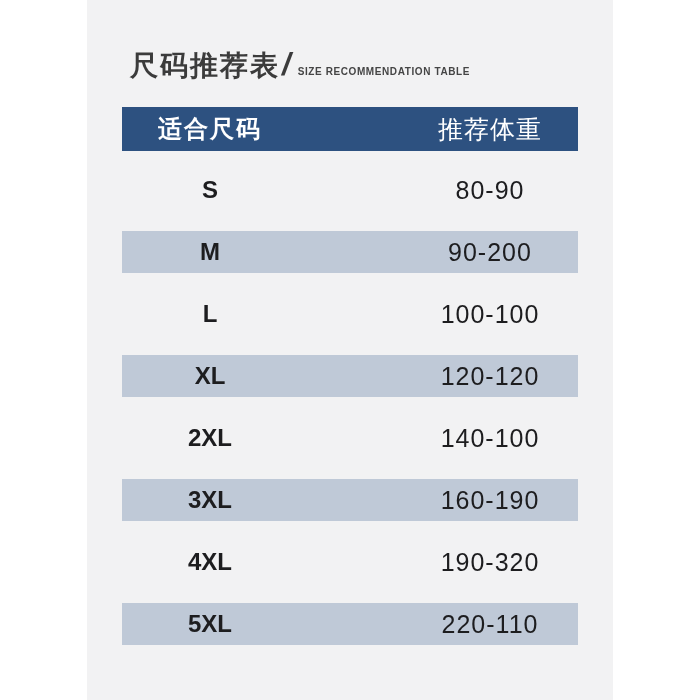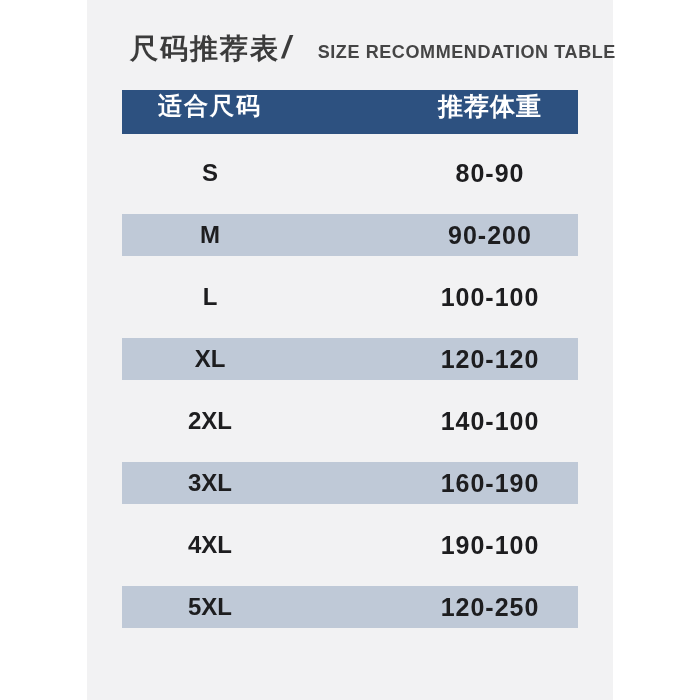--- a/index.html
+++ b/index.html
@@ -16,58 +16,57 @@
     overflow: hidden;
   }
   .canvas {
     position: absolute;
     left: 87px;
     top: 0;
     width: 526px;
     height: 700px;
     background: #f2f2f3;
     box-sizing: border-box;
-    padding-top: 30px;
+    padding-top: 47px;
   }
   .title-row {
     margin-left: 43px;
     display: flex;
     align-items: baseline;
     color: #3b3b3b;
     white-space: nowrap;
   }
   .title-cn {
     font-size: 28px;
     font-weight: 700;
     letter-spacing: 2px;
   }
   .title-slash {
     font-size: 31px;
     font-weight: 700;
     font-style: italic;
     margin: 0 7px 0 2px;
   }
   .title-en {
-    font-size: 18px;
+    font-size: 10px;
     font-weight: 700;
     letter-spacing: 0.6px;
     color: #454545;
-    margin-left: 20px;
   }
   .size-table {
     width: 456px;
     margin: 22px auto 0;
   }
   .header-row {
     height: 44px;
     background: #2d5180;
     color: #ffffff;
     display: flex;
     justify-content: space-between;
-    align-items: flex-start;
+    align-items: center;
     font-size: 22px;
     font-weight: 700;
     letter-spacing: 2px;
     margin-bottom: 8px;
   }
   .row {
     height: 62px;
     display: flex;
     justify-content: space-between;
     align-items: center;
@@ -82,21 +81,21 @@
   .cell {
     width: 176px;
     text-align: center;
   }
   .cell.size {
     font-size: 24px;
     font-weight: 700;
   }
   .cell.weight {
     font-size: 25px;
-    font-weight: 700;
+    font-weight: 400;
     letter-spacing: 1px;
   }
 </style>
 </head>
 <body>
 
 <div class="page">
   <div class="canvas">
 
     <div class="title-row">
@@ -137,23 +136,23 @@
         <div class="cell weight">140-100</div>
       </div>
 
       <div class="row striped">
         <div class="cell size">3XL</div>
         <div class="cell weight">160-190</div>
       </div>
 
       <div class="row">
         <div class="cell size">4XL</div>
-        <div class="cell weight">190-100</div>
+        <div class="cell weight">190-320</div>
       </div>
 
       <div class="row striped">
         <div class="cell size">5XL</div>
-        <div class="cell weight">120-250</div>
+        <div class="cell weight">220-110</div>
       </div>
 
     </div>
   </div>
 </div>
 
 </body></html>

